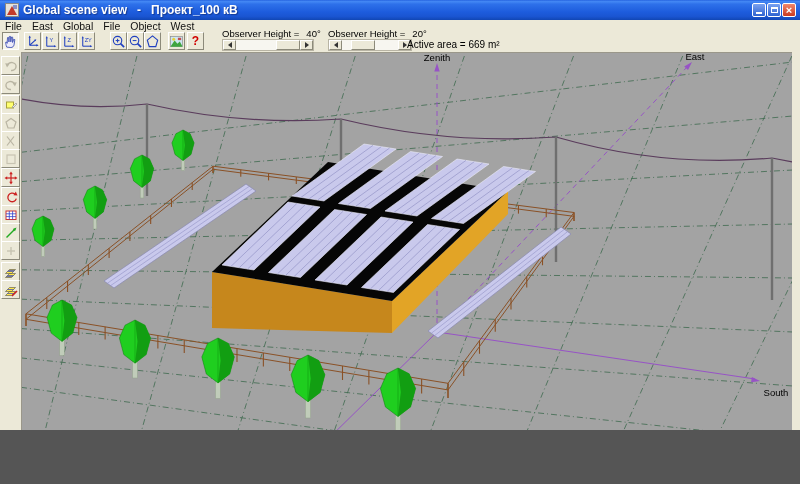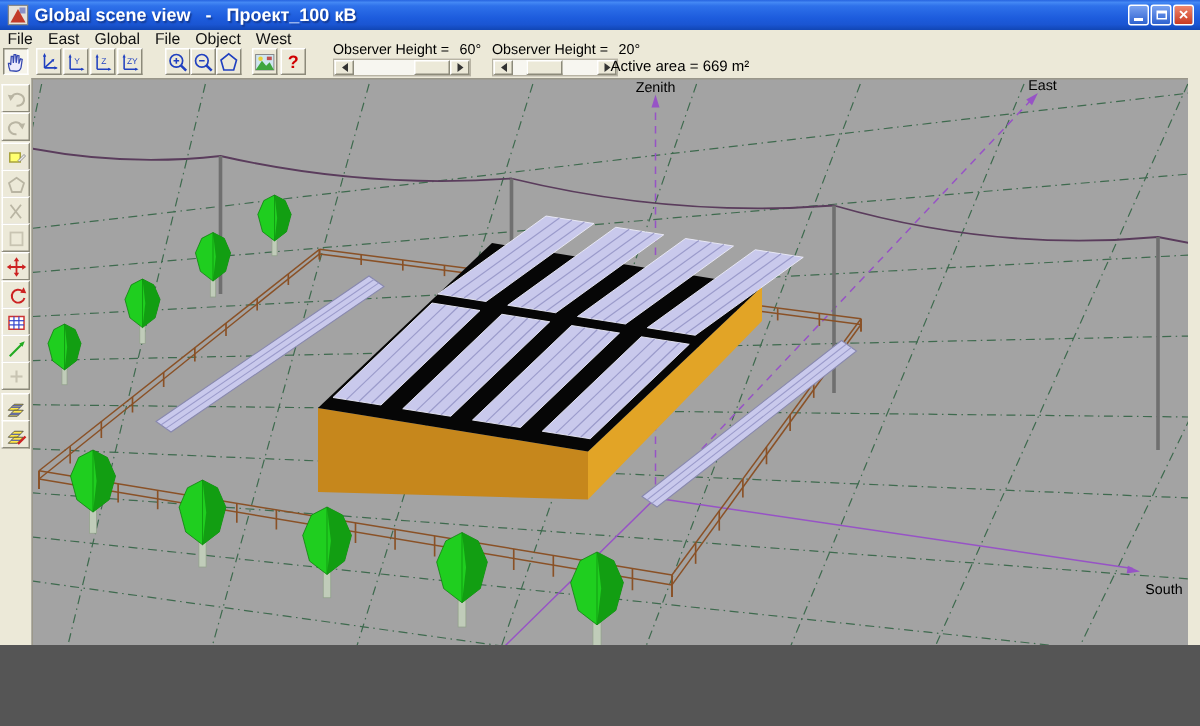--- a/index.html
+++ b/index.html
@@ -186,21 +186,21 @@
         <polygon points="1.5,13.5 6,7 9,10.5 11.5,8 14.5,13.5" fill="#3FA53F"></polygon>
         <circle cx="5" cy="5.5" r="1.6" fill="#E8D23A"></circle>
         <rect x="9.5" y="4" width="3.5" height="2.5" fill="#C05050"></rect>
       </svg>
     </button>
     <button class="tbtn" style="left:187px">
       <span class="help-q">?</span>
     </button>
 
     <div class="slider-group" style="left:222px;width:92px">
-      <div class="slider-label"><span>Observer Height =</span><span class="val">60°</span></div>
+      <div class="slider-label"><span>Observer Height =</span><span class="val">40°</span></div>
       <div class="hscroll">
         <div class="sb-btn">
             <i class="tri-l"></i>
           </div>
         <div class="sb-track">
           <div class="sb-thumb" style="left:62%"></div>
         </div>
         <div class="sb-btn">
             <i class="tri-r"></i>
           </div>

